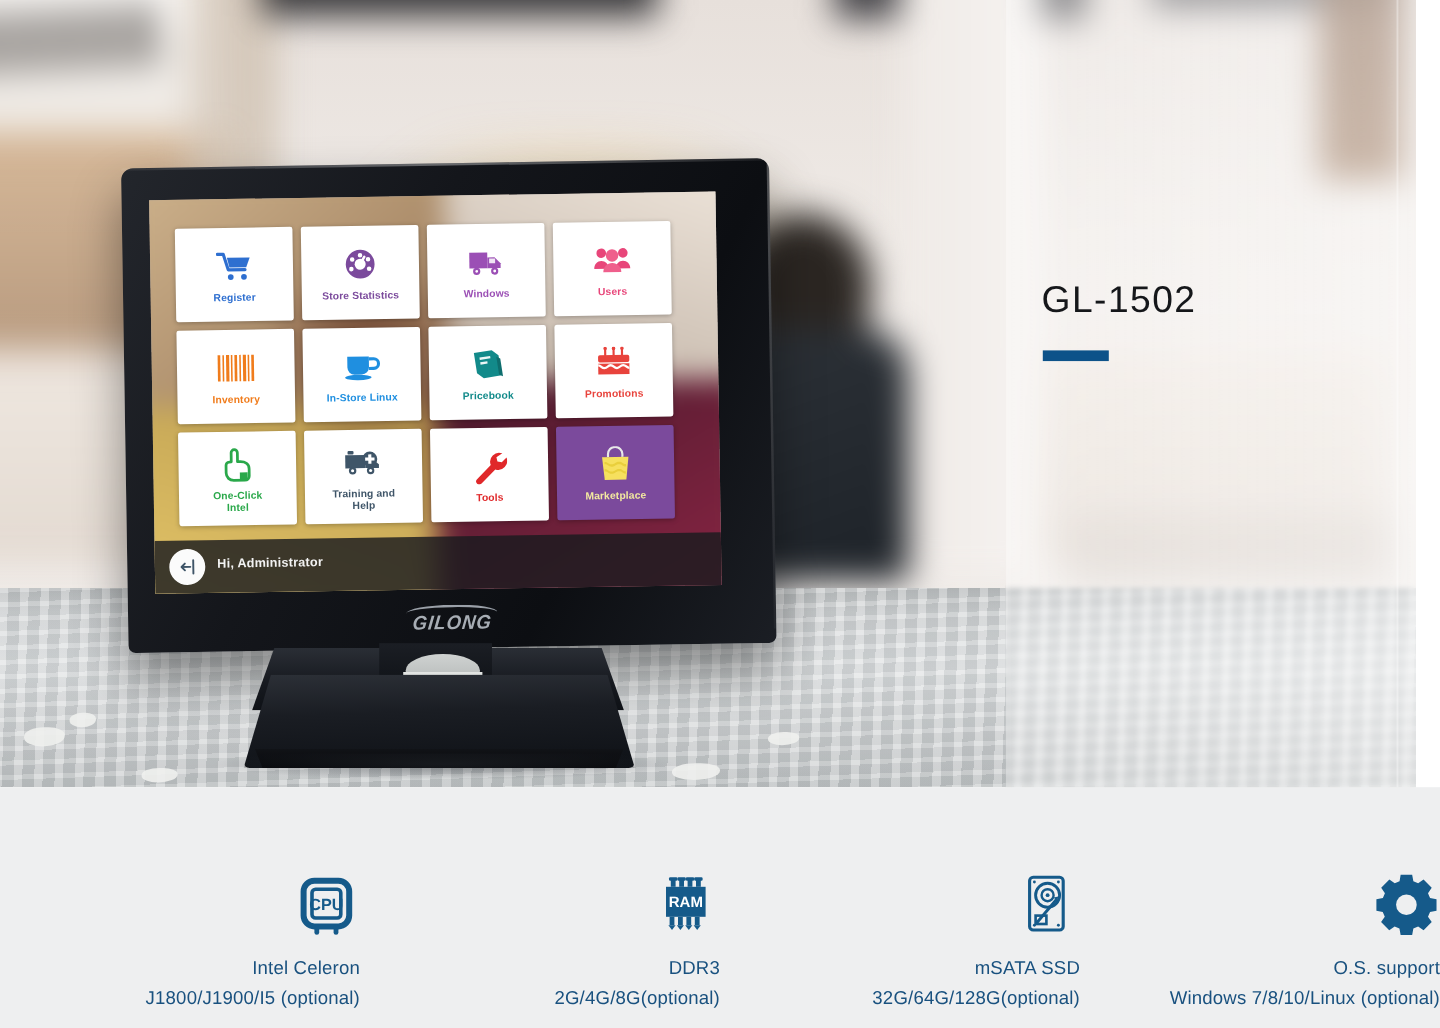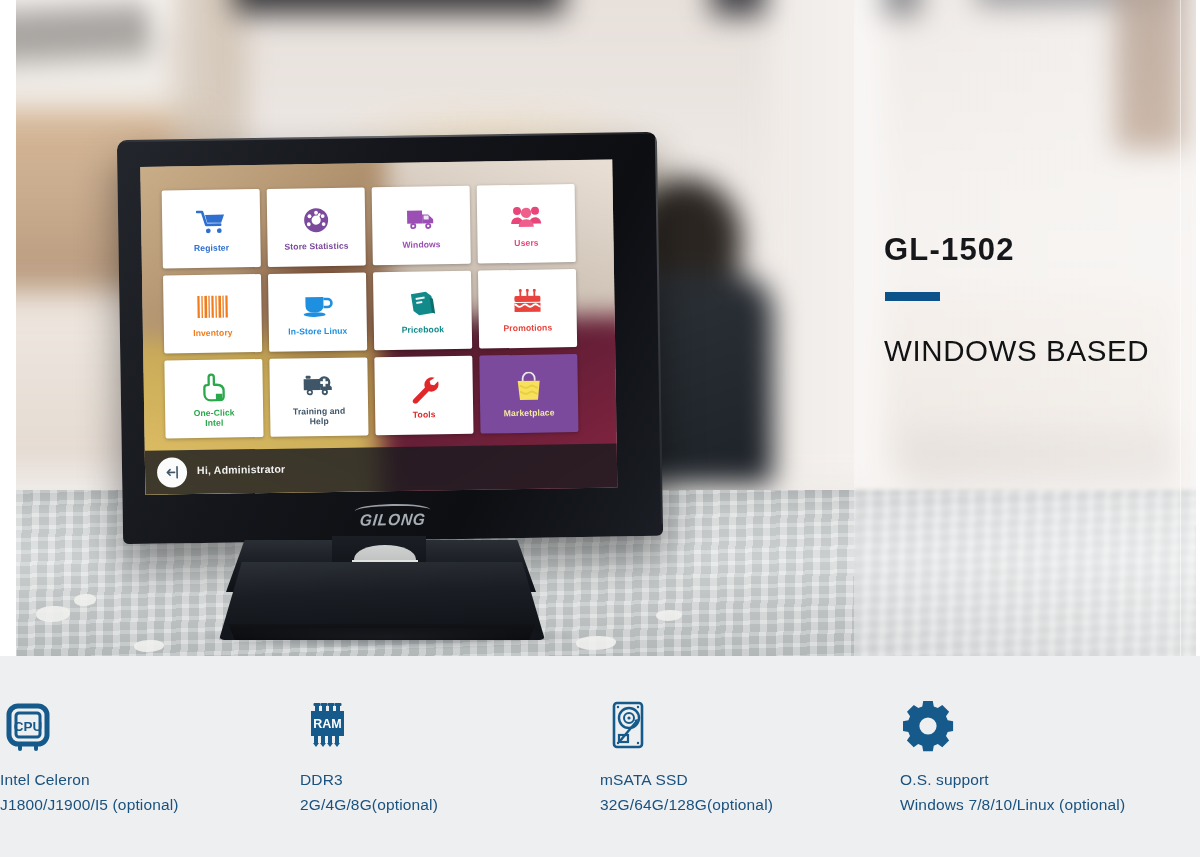--- a/index.html
+++ b/index.html
@@ -6,21 +6,21 @@
   html, body {
     width: 1200px; height: 857px;
     font-family: "Liberation Sans", sans-serif;
     background: #ffffff;
     overflow: hidden;
   }
   .page { position: relative; width: 1200px; height: 857px; }
 
   
   .hero {
-    position: absolute; left: 16px; top: 0;
+    position: absolute; left: 0; top: 0;
     width: 1180px; height: 656px;
     overflow: hidden;
     background: #efe9e6;
   }
 
   
   .bg-wall {
     position: absolute; inset: 0;
     background:
       linear-gradient(180deg, #e7e0db 0%, #efeae6 30%, #f3efec 60%, #ebe6e2 100%);
@@ -122,21 +122,21 @@
     background: linear-gradient(90deg, rgba(255,255,255,.34), rgba(255,255,255,.52));
     backdrop-filter: blur(2px);
   }
   .panel-seam {
     position: absolute; left: 326px; top: 0; width: 1px; height: 656px;
     background: rgba(255,255,255,.55);
   }
 
   .product-code {
     position: absolute; left: 868px; top: 232px;
-    font-size: 31px; font-weight: 700; letter-spacing: 1.2px;
+    font-size: 31px; font-weight: 400; letter-spacing: 1.2px;
     color: #15171a;
   }
   .accent-bar {
     position: absolute; left: 869px; top: 292px;
     width: 55px; height: 9px; background: #0d5289;
   }
   .product-title {
     position: absolute; left: 868px; top: 324px; width: 320px;
     font-size: 29.5px; line-height: 53px; font-weight: 400;
     letter-spacing: .6px; color: #101214; white-space: nowrap;
@@ -261,22 +261,22 @@
     background: radial-gradient(ellipse at 50% 40%, rgba(40,44,50,.45), rgba(40,44,50,0) 70%);
   }
 
   
   .specs {
     position: absolute; left: 0; top: 656px; width: 1200px; height: 201px;
     background: #eeeff0;
     display: grid; grid-template-columns: repeat(4, 1fr);
   }
   .spec {
-    display: flex; flex-direction: column; align-items: flex-start;
-    padding-top: 41px;
+    display: flex; flex-direction: column; align-items: flex-end;
+    padding-top: 69px;
   }
   .spec-icon { height: 58px; display: flex; align-items: center; justify-content: center; }
   .spec-title {
     margin-top: 16px; font-size: 15.5px; color: #19517f; letter-spacing: .15px;
   }
   .spec-sub {
     margin-top: 7px; font-size: 15.5px; color: #19517f; letter-spacing: .15px;
   }
 </style>
 </head>
@@ -553,21 +553,20 @@
     <div class="stand-base"></div>
     <div class="stand-base-lip"></div>
     <div class="stand-shadow"></div>
 
     <div class="panel">
       <div class="panel-seam"></div>
     </div>
     <div class="product-code">GL-1502</div>
     <div class="accent-bar"></div>
     <div class="product-title">
-      <div>WINDOWS BASED</div>
     </div>
   </div>
 
   <div class="specs">
 
     <div class="spec">
       <div class="spec-icon">
         <svg width="56" height="56" viewBox="0 0 56 56">
           <rect x="9" y="8" width="38" height="38" rx="9" fill="none" stroke="#155a8a" stroke-width="5"></rect>
           <rect x="16" y="15" width="24" height="24" rx="3" fill="none" stroke="#155a8a" stroke-width="3"></rect>

